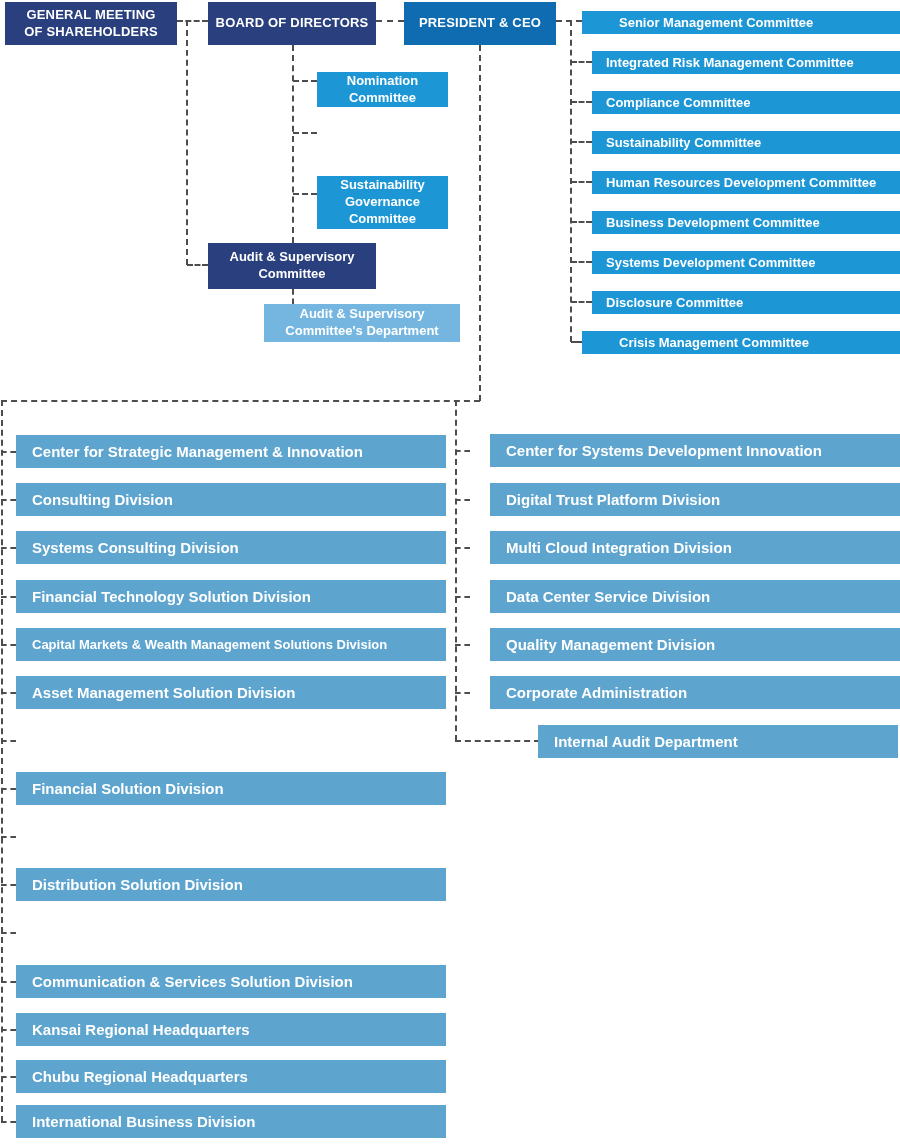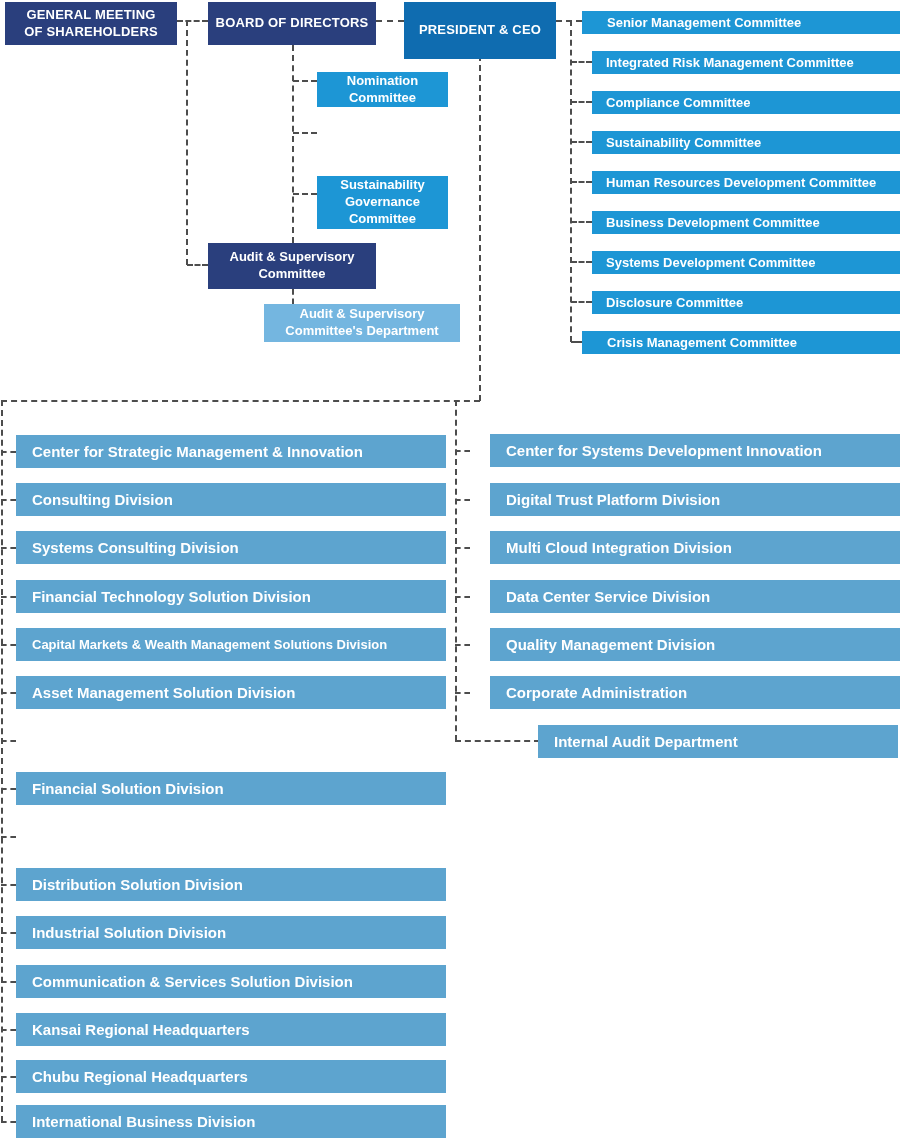--- a/index.html
+++ b/index.html
@@ -17,21 +17,21 @@
   }
   .box{position:absolute;display:flex;align-items:center;justify-content:center;text-align:center;box-sizing:border-box;}
   .navy{background:var(--navy);}
   .blue{background:var(--blue);}
   .bright{background:var(--bright-blue);margin-top:8px;}
   .light{background:var(--light-blue);}
   .t13{font-size:13px;line-height:1.3;}
   .caps{text-transform:uppercase;letter-spacing:.2px;}
   .mgmt-row{position:absolute;left:592px;width:308px;height:23px;display:flex;align-items:center;
             padding-left:14px;box-sizing:border-box;background:var(--bright-blue);font-size:13px;}
-  .mgmt-row.wide{left:582px;width:318px;padding-left:25px;}
+  .mgmt-row.wide{left:582px;width:318px;padding-left:37px;}
   .div-row{position:absolute;width:430px;height:33px;display:flex;align-items:center;
            padding-left:16px;box-sizing:border-box;background:var(--steel-blue);font-size:15px;}
   .div-row.lcol{left:16px;}
   .div-row.rcol{left:470px;margin-left:20px;}
   .div-row.small{font-size:13px;}
   .hline{position:absolute;height:0;border-top:2px dashed var(--line);}
   .vline{position:absolute;width:0;border-left:2px dashed var(--line);}
   .inner{display:inline-block;}
 </style>
 </head>
@@ -91,21 +91,21 @@
   <div class="vline" style="left:570px;top:20px;height:322px"></div>
   <div class="vline" style="left:1px;top:400px;height:722px"></div>
   <div class="vline" style="left:455px;top:400px;height:341px"></div>
 
   <div class="box navy t13 caps" style="left:5px;top:2px;width:172px;height:43px">
     <span class="inner" style="max-width:142px">GENERAL MEETING OF SHAREHOLDERS</span>
   </div>
   <div class="box navy t13 caps" style="left:208px;top:2px;width:168px;height:43px">
     <span class="inner">BOARD OF DIRECTORS</span>
   </div>
-  <div class="box blue t13 caps" style="left:404px;top:2px;width:152px;height:57px">
+  <div class="box blue t13 caps" style="left:404px;top:2px;width:152px;height:43px">
     <span class="inner">PRESIDENT &amp; CEO</span>
   </div>
 
   <div class="box bright t13" style="left:317px;top:64px;width:131px;height:35px">
     <span class="inner" style="max-width:105px">Nomination Committee</span>
   </div>
   <div class="box bright t13" style="left:317px;top:168px;width:131px;height:53px">
     <span class="inner" style="max-width:100px">Sustainability Governance Committee</span>
   </div>
 
@@ -161,23 +161,20 @@
     </div>
   <div class="div-row lcol" style="top:676px">
       <span>Asset Management Solution Division</span>
     </div>
   <div class="div-row lcol" style="top:772px">
       <span>Financial Solution Division</span>
     </div>
   <div class="div-row lcol" style="top:868px">
       <span>Distribution Solution Division</span>
     </div>
-  <div class="div-row lcol" style="top:916px">
-      <span>Industrial Solution Division</span>
-    </div>
   <div class="div-row lcol" style="top:965px">
       <span>Communication &amp; Services Solution Division</span>
     </div>
   <div class="div-row lcol" style="top:1013px">
       <span>Kansai Regional Headquarters</span>
     </div>
   <div class="div-row lcol" style="top:1060px">
       <span>Chubu Regional Headquarters</span>
     </div>
   <div class="div-row lcol" style="top:1105px">

